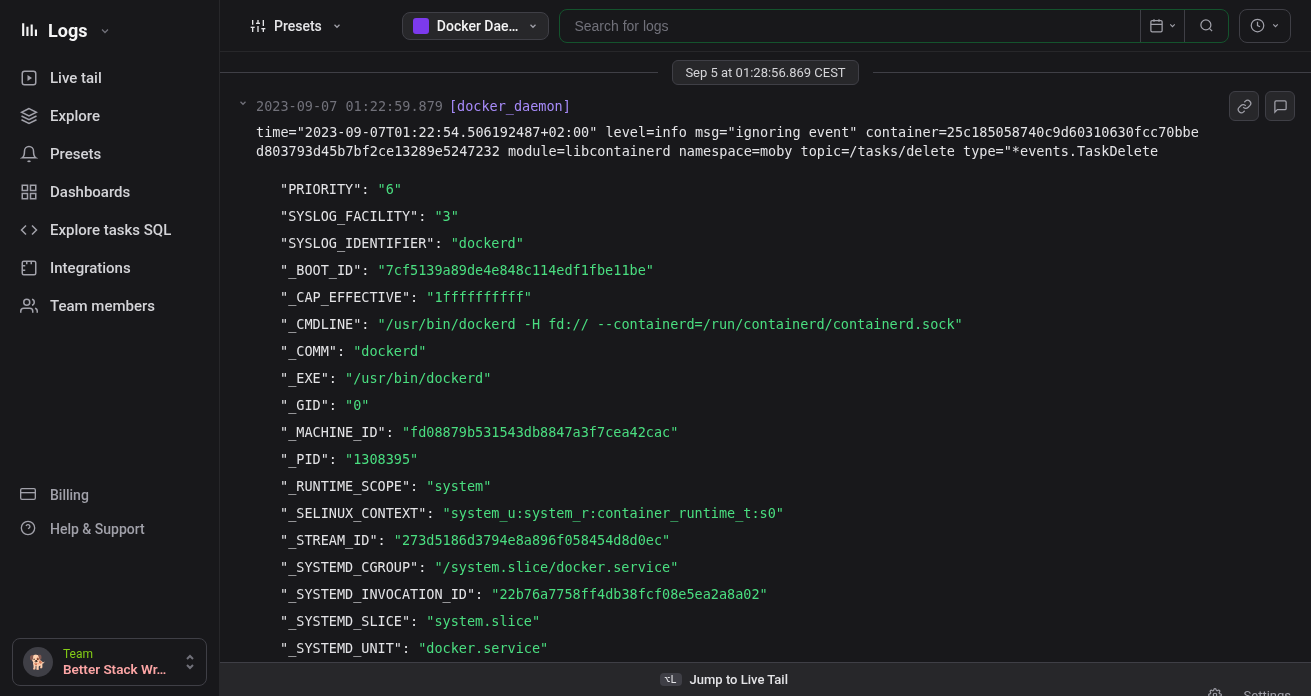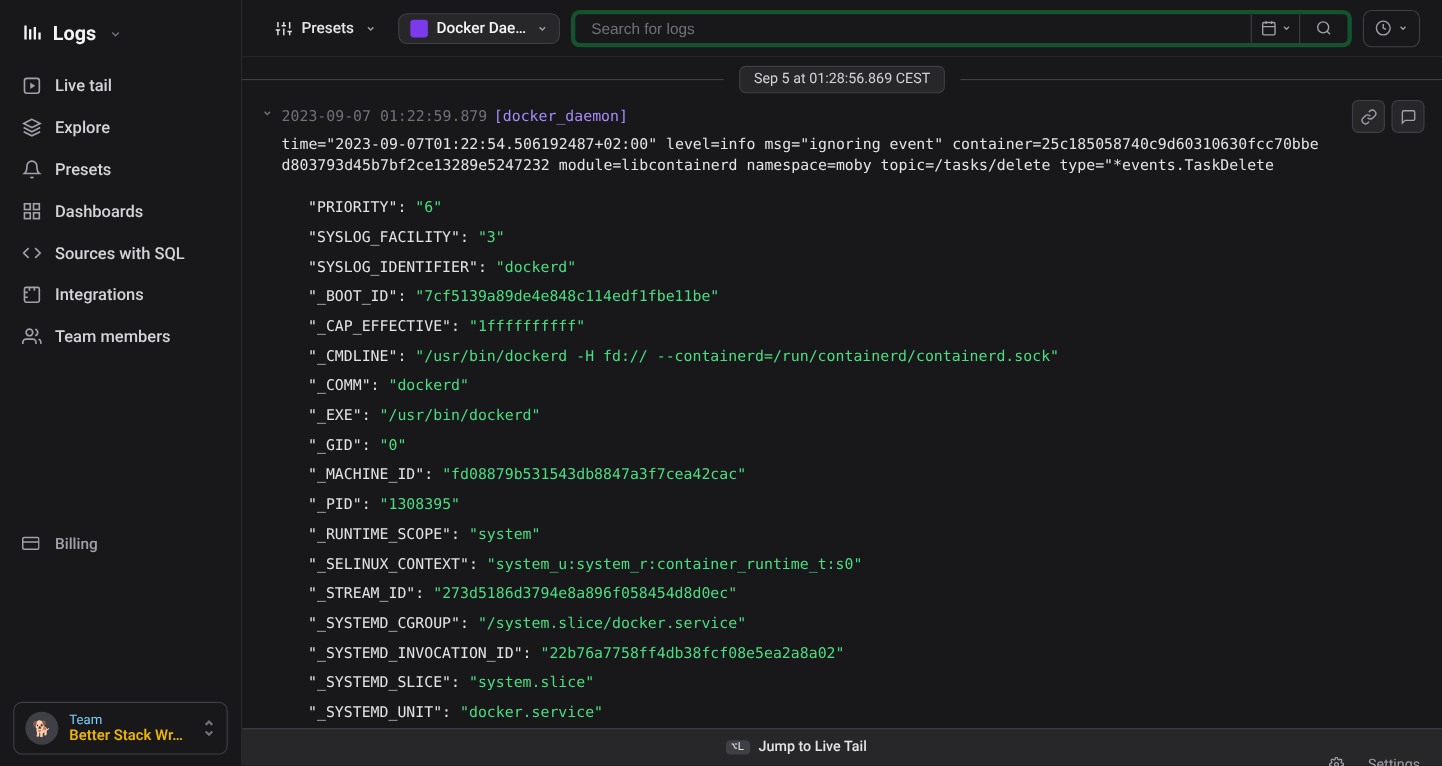--- a/index.html
+++ b/index.html
@@ -53,22 +53,22 @@
   border-radius: 8px;
   display: flex;
   align-items: center;
   gap: 10px;
 }
 .team-avatar {
   width: 30px; height: 30px; border-radius: 50%;
   background: #3f3f46; display:flex;align-items:center;justify-content:center;font-size:14px;
 }
 .team-info { flex: 1; min-width: 0; }
-.team-label { font-size: 12px; color: #7dd3fc; }
-.team-name { font-size: 13.5px; font-weight: 600; color: #eab308; white-space: nowrap; overflow: hidden; text-overflow: ellipsis; }
+.team-label { font-size: 12px; color: #84cc16; }
+.team-name { font-size: 13.5px; font-weight: 600; color: #fca5a5; white-space: nowrap; overflow: hidden; text-overflow: ellipsis; }
 .team-chevron { color: #71717a; font-size: 12px; line-height:0.7; }
 
 
 .main { flex: 1; display: flex; flex-direction: column; min-width: 0; }
 
 
 .toolbar {
   height: 52px;
   border-bottom: 1px solid #27272a;
   display: flex;
@@ -87,28 +87,29 @@
 }
 .source-chip {
   display: flex; align-items: center; gap: 8px;
   background: #27272a;
   border: 1px solid #3f3f46;
   border-radius: 8px;
   padding: 5px 10px;
   cursor: pointer;
   font-size: 14px;
   max-width: 150px;
+  margin-left: 40px;
 }
 .source-swatch { width: 16px; height: 16px; border-radius: 3px; background: #7c3aed; flex-shrink:0; }
 .source-name { color: #f4f4f5; font-weight: 500; white-space: nowrap; overflow: hidden; text-overflow: ellipsis; }
 .chev { color: #a1a1aa; font-size: 10px; margin-left: 2px; }
 .search-wrap {
   flex: 1;
   display: flex;
-  border: 4px solid #14532d;
+  border: 1px solid #14532d;
   border-radius: 8px;
   overflow: hidden;
   height: 34px;
 }
 .search-input {
   flex: 1;
   background: transparent;
   border: none;
   outline: none;
   color: #e4e4e7;
@@ -284,21 +285,21 @@
         </span>
       <span>Dashboards</span>
     </li>
     <li class="nav-item">
       <span class="nav-icon">
           <svg viewBox="0 0 24 24" width="18" height="18" fill="none" stroke="currentColor" stroke-width="2">
             <polyline points="16 18 22 12 16 6"></polyline>
             <polyline points="8 6 2 12 8 18"></polyline>
           </svg>
         </span>
-      <span>Sources with SQL</span>
+      <span>Explore tasks SQL</span>
     </li>
     <li class="nav-item">
       <span class="nav-icon">
           <svg viewBox="0 0 24 24" width="18" height="18" fill="none" stroke="currentColor" stroke-width="2">
             <rect x="3" y="3" width="18" height="18" rx="2"></rect>
             <path d="M9 3v4M15 3v4M3 9h4M3 15h4"></path>
           </svg>
         </span>
       <span>Integrations</span>
     </li>
@@ -319,20 +320,30 @@
 
   <ul class="nav-list">
     <li class="nav-item small">
       <span class="nav-icon">
           <svg viewBox="0 0 24 24" width="16" height="16" fill="none" stroke="currentColor" stroke-width="2">
             <rect x="1" y="4" width="22" height="16" rx="2"></rect>
             <line x1="1" y1="10" x2="23" y2="10"></line>
           </svg>
         </span>
       <span>Billing</span>
+    </li>
+    <li class="nav-item small">
+      <span class="nav-icon">
+          <svg viewBox="0 0 24 24" width="16" height="16" fill="none" stroke="currentColor" stroke-width="2">
+            <circle cx="12" cy="12" r="10"></circle>
+            <path d="M9.09 9a3 3 0 0 1 5.83 1c0 2-3 3-3 3"></path>
+            <line x1="12" y1="17" x2="12.01" y2="17"></line>
+          </svg>
+        </span>
+      <span>Help &amp; Support</span>
     </li>
   </ul>
 
   <div class="team-box">
     <div class="team-avatar">🐕</div>
     <div class="team-info">
       <div class="team-label">Team</div>
       <div class="team-name">Better Stack Wr…</div>
     </div>
     <div class="team-chevron">

